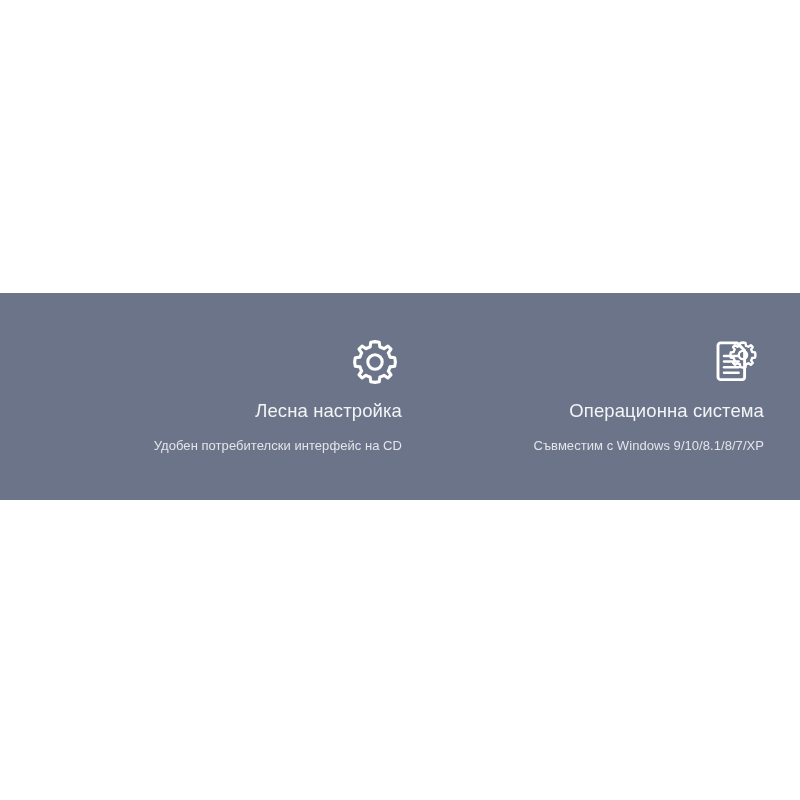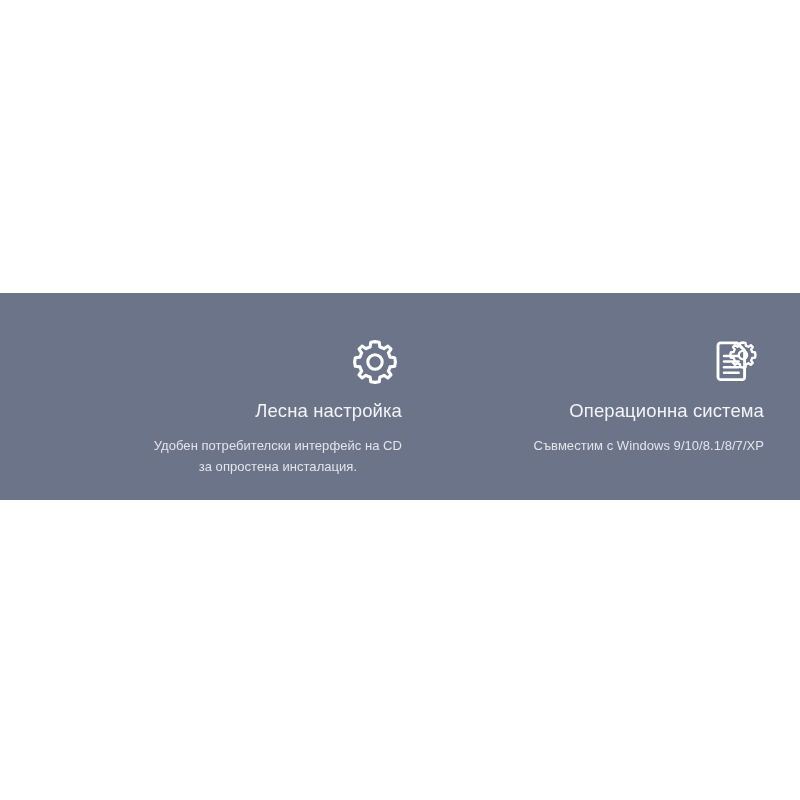--- a/index.html
+++ b/index.html
@@ -128,21 +128,20 @@
                      A15.6 15.6 0 0 1 8.7 13.0
                      L6.0 9.1 L9.1 6.0 L13.0 8.7
                      A15.6 15.6 0 0 1 17.1 7.0
                      L17.8 2.3 Z" fill="none" stroke="#ffffff" stroke-width="3.1" stroke-linejoin="round"></path>
             <circle cx="22" cy="22" r="7.2" fill="none" stroke="#ffffff" stroke-width="3.1"></circle>
           </svg>
         </div>
         <div class="feature-title">Лесна настройка</div>
         <div class="feature-desc">
           <span class="desc-line">Удобен потребителски интерфейс на CD</span>
-          <span class="desc-line">за опростена инсталация.</span>
         </div>
       </div>
 
       <div class="feature-col col-2">
         <div class="feature-icon">
           <svg width="46" height="46" viewBox="0 0 46 46" aria-hidden="true">
 
             <path d="M4.0 6.5 A2.6 2.6 0 0 1 6.6 3.9
                      L23.0 3.9 L30.6 11.5
                      L30.6 38.0 A2.6 2.6 0 0 1 28.0 40.6

